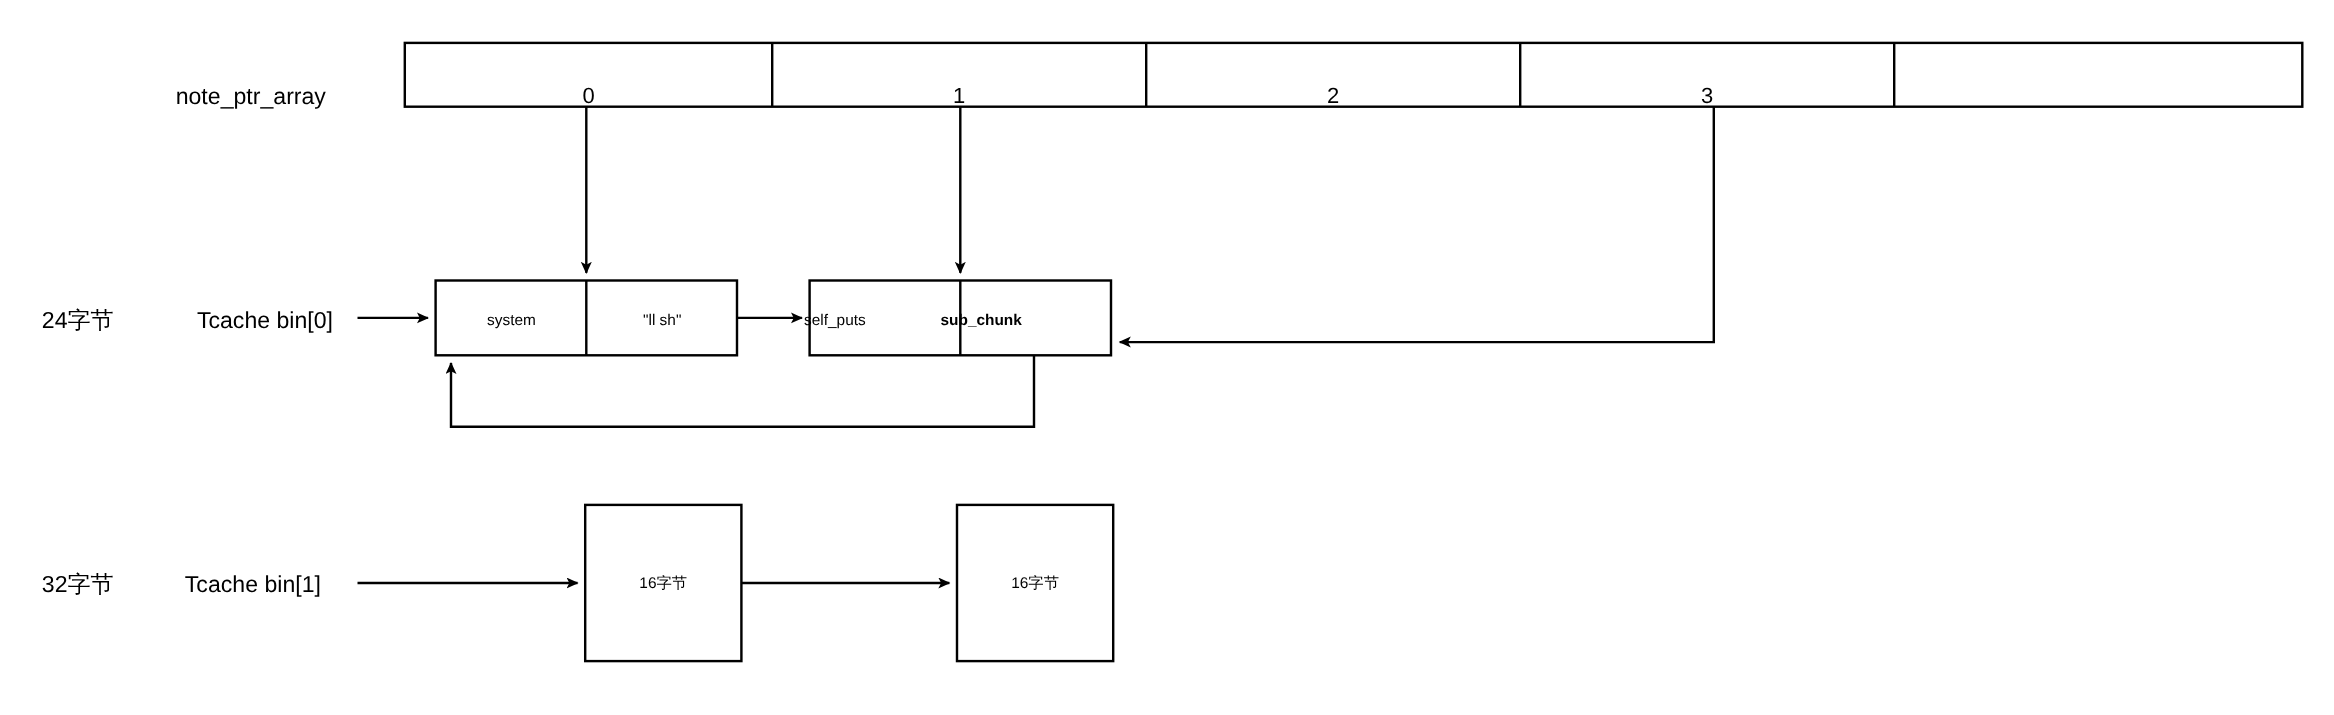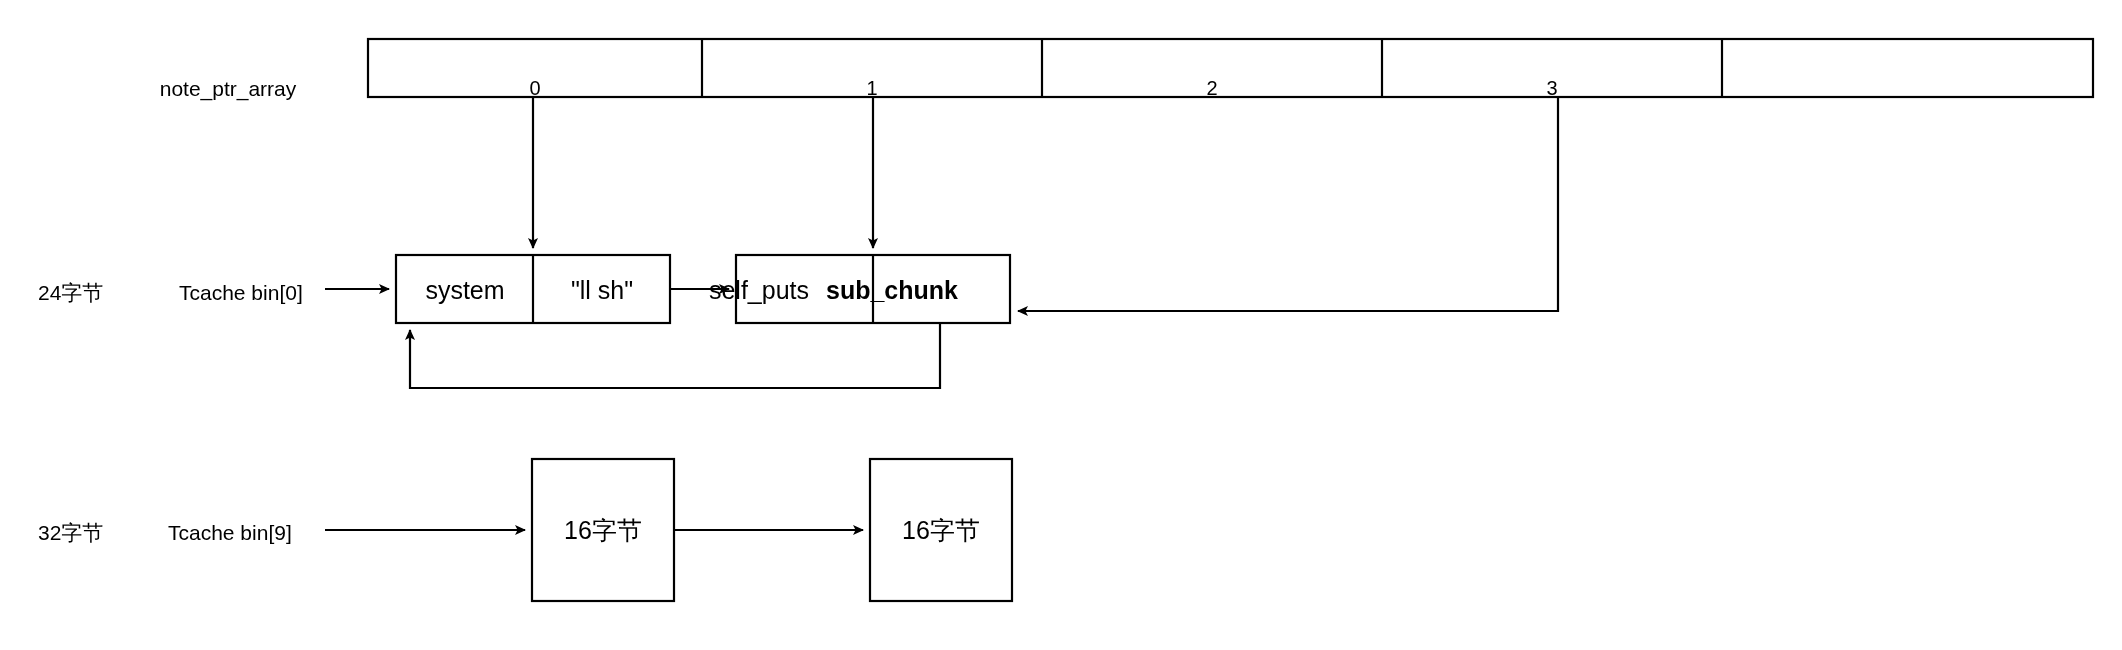--- a/index.html
+++ b/index.html
@@ -35,21 +35,21 @@
     white-space: nowrap;
     color: #000;
   }
   .lbl.c {
     transform: translate(-50%, -50%);
   }
   .lbl.l {
     transform: translate(0, -50%);
   }
   .box-text {
-    font-size: 25px;
+    font-size: 14px;
   }
   .cell-text {
     font-size: 20px;
   }
 </style>
 </head>
 <body>
 
 <div id="canvas">
 
@@ -112,18 +112,18 @@
 
   <div class="lbl l" style="left:38px; top:292px;text-align:center;">24字节</div>
   <div class="lbl l" style="left:168px; top:292px;margin-left:11px;">Tcache bin[0]</div>
 
   <div class="lbl c box-text" style="left:465px; top:290px;">system</div>
   <div class="lbl c box-text" style="left:602px; top:290px;">"ll sh"</div>
   <div class="lbl c box-text" style="left:759px; top:290px;">self_puts</div>
   <div class="lbl c box-text" style="left:892px; top:290px;font-weight:bold;">sub_chunk</div>
 
   <div class="lbl l" style="left:38px; top:532px;">32字节</div>
-  <div class="lbl l" style="left:168px; top:532px;">Tcache bin[9]</div>
+  <div class="lbl l" style="left:168px; top:532px;">Tcache bin[1]</div>
 
   <div class="lbl c box-text" style="left:603px; top:530px;">16字节</div>
   <div class="lbl c box-text" style="left:941px; top:530px;">16字节</div>
 
 </div>
 
 </body></html>

